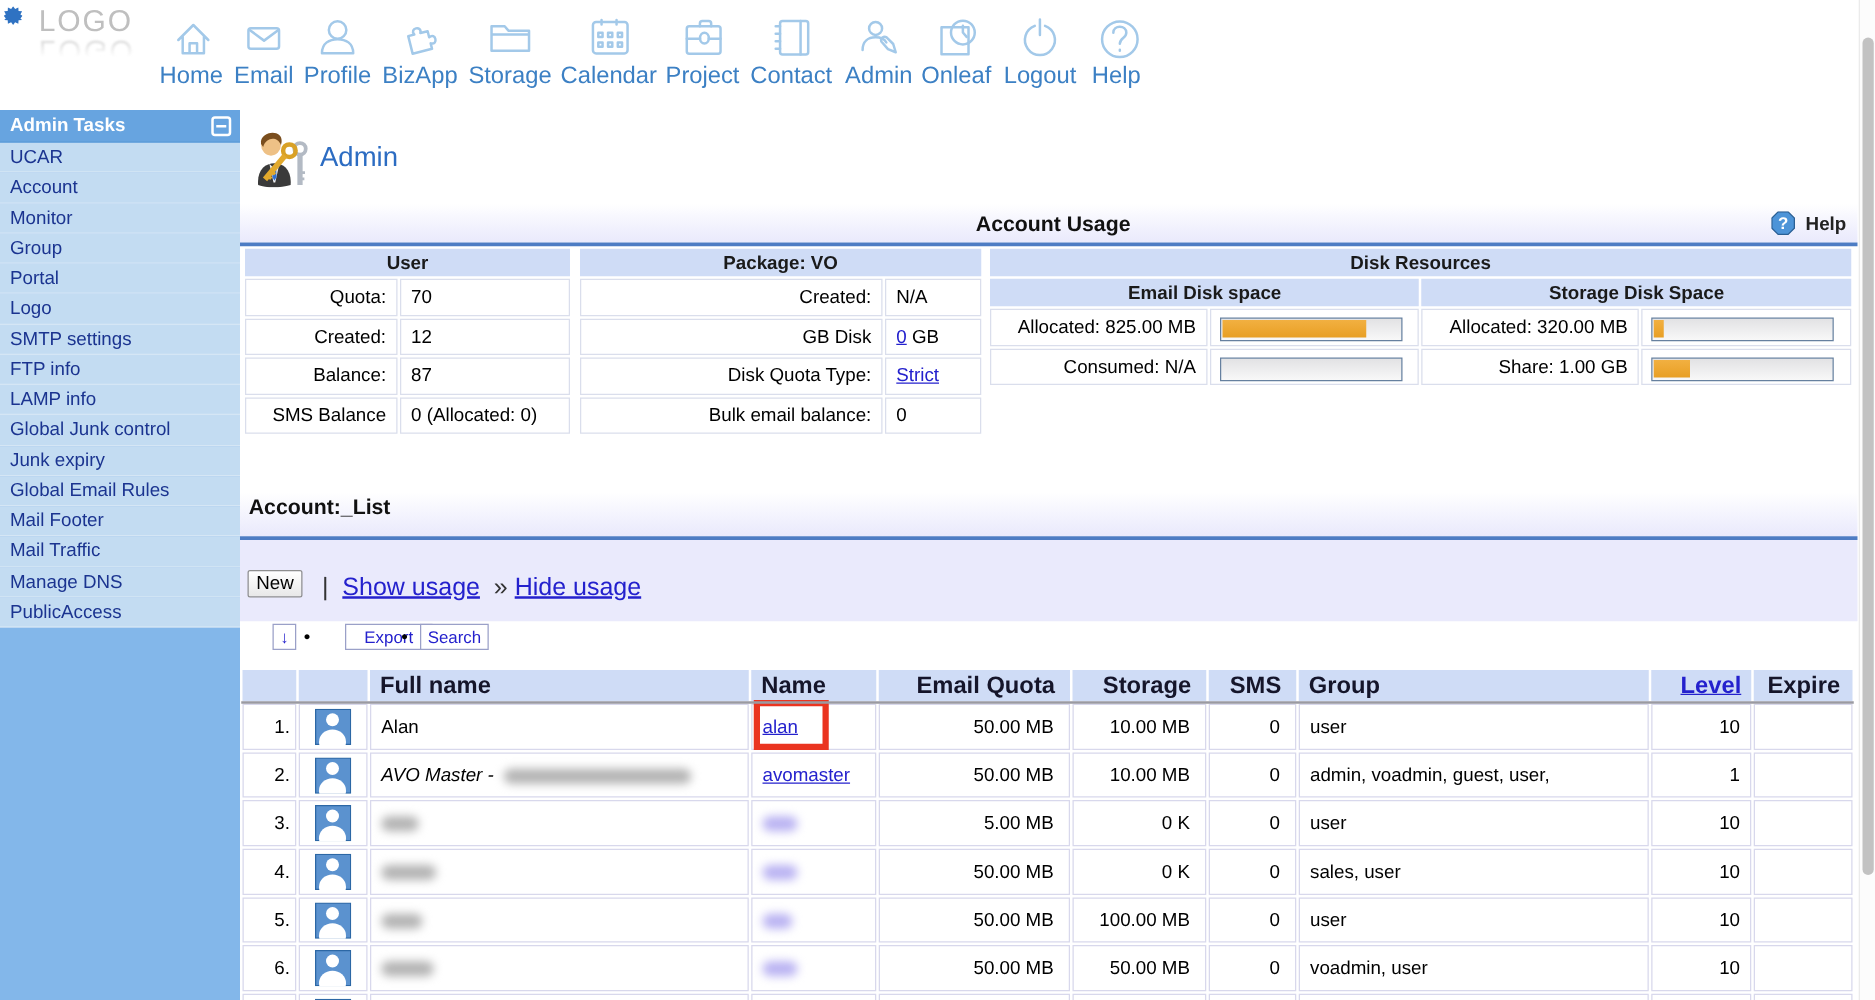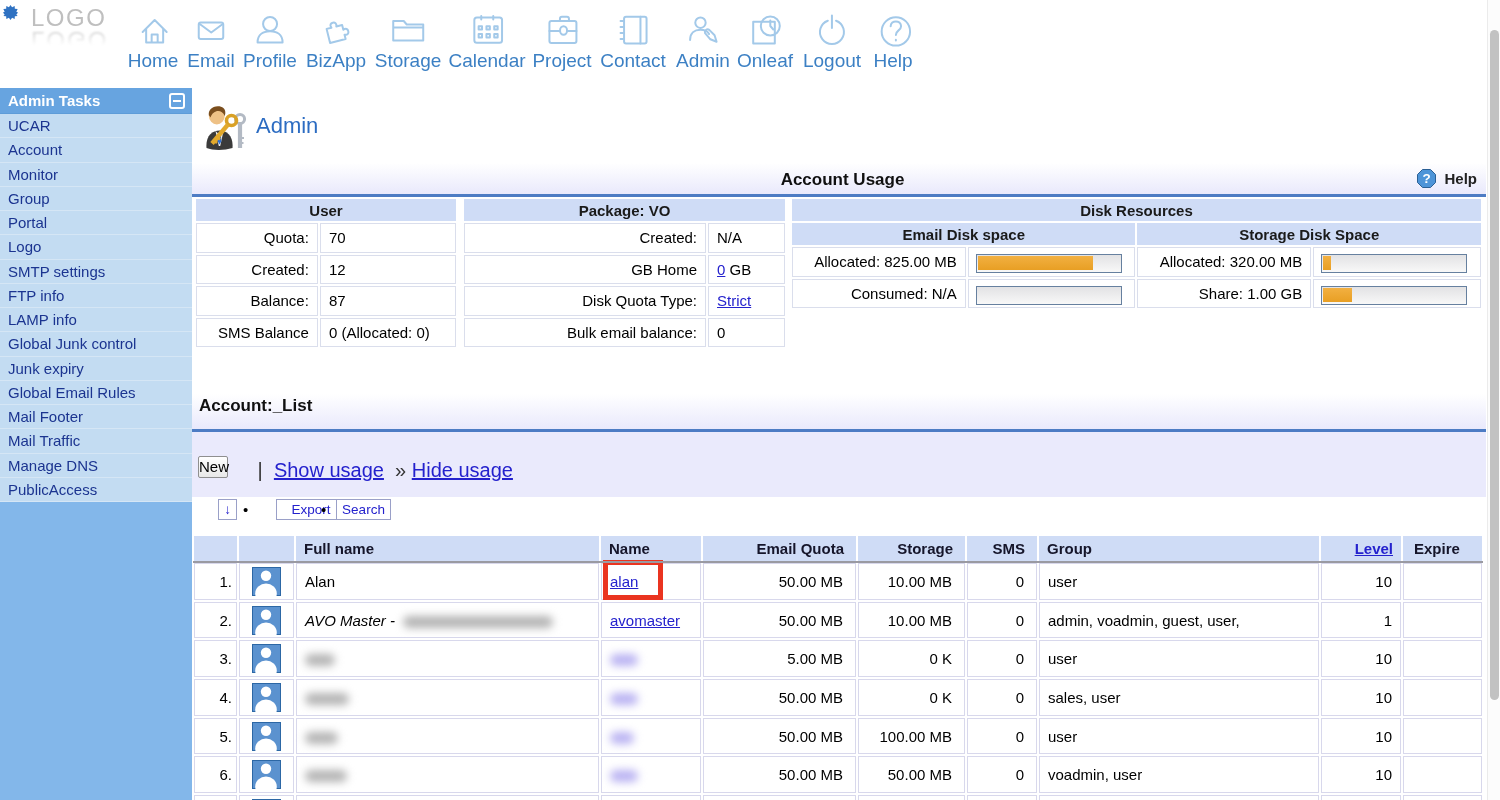--- a/index.html
+++ b/index.html
@@ -45,28 +45,28 @@
 .ut td { background:#fff; border:1px solid #dadeec; height:29.5px; padding:0 8px; }
 .ut td.lab { text-align:right; }
 #usage { position:absolute; top:109px; left:0px; }
 #ut1 { position:absolute; left:2px; top:0; width:264px; }
 #ut2 { position:absolute; left:270px; top:0; width:325px; }
 #ut3 { position:absolute; left:598px; top:0; width:693px; }
 .bar { width:146px; height:19px; border:1px solid #66809f; background:linear-gradient(#e2e2e4,#f8f8f8); margin-left:7px; margin-top:4px; }
 .fill { height:14px; margin:1px; background:linear-gradient(#f2b041, #e89f24); }
 
 #controls { position:absolute; left:0; top:344px; width:1294px; height:65px; background:#eaeafc; }
-#newbtn { position:absolute; left:6px; top:24px; width:30px; height:22px; background:linear-gradient(#ffffff,#e8e8e8);
+#newbtn { position:absolute; left:6px; top:24px; width:44px; height:22px; background:linear-gradient(#ffffff,#e8e8e8);
   border:1px solid #8f8f8f; border-radius:2px; font-size:15px; text-align:center; line-height:20px; color:#000; }
 #ctrl2 { position:absolute; left:60px; top:27px; font-size:20px; color:#333; }
 #exportrow { position:absolute; left:0; top:409px; height:39px; font-size:15px; }
 .xbtn { display:inline-block; border:1px solid #9aa0c8; background:#fff; color:#2421cd; text-align:center; font-size:13.5px; }
 
 #acct { position:absolute; left:0px; top:446px; width:1292px; table-layout:fixed; }
-#acct th { background:#cfdcf6; font-size:15px; color:#15152a; height:25px; padding:0 8px; }
+#acct th { background:#cfdcf6; font-size:19px; color:#15152a; height:25px; padding:0 8px; }
 #hline { position:absolute; left:1px; top:472.5px; width:1290px; height:2.5px; background:#9a9aa2; z-index:5; }
 #acct td { background:#fff; border:1px solid #d8d8ec; font-size:15px; height:36.7px; padding:0 8px; color:#000; }
 .tr { text-align:right; padding-right:12px !important; }
 #acct td:first-child { padding-right:4px !important; }
 .tc { text-align:right; }
 .tl { text-align:left; }
 .blurg { display:inline-block; height:12px; border-radius:6px; background:#b3b3b3; filter:blur(4px); vertical-align:middle; }
 .blurl { display:inline-block; height:12px; border-radius:6px; background:#b9b2f2; filter:blur(4px); vertical-align:middle; }
 .avatar { display:block; margin:0 auto; }
 #redbox { position:absolute; border:5px solid #ea3420; left:1px; top:-4px; width:60px; height:40px; }
@@ -206,21 +206,21 @@
     <table class="ut" id="ut2">
       <tbody>
           <tr>
             <th colspan="2">Package: VO</th>
           </tr>
       <tr>
             <td class="lab" style="width:239px">Created:</td>
             <td style="width:76px">N/A</td>
           </tr>
       <tr>
-            <td class="lab">GB Home</td>
+            <td class="lab">GB Disk</td>
             <td><a href="#">0</a> GB</td>
           </tr>
       <tr>
             <td class="lab">Disk Quota Type:</td>
             <td><a href="#">Strict</a></td>
           </tr>
       <tr>
             <td class="lab">Bulk email balance:</td>
             <td>0</td>
           </tr>

